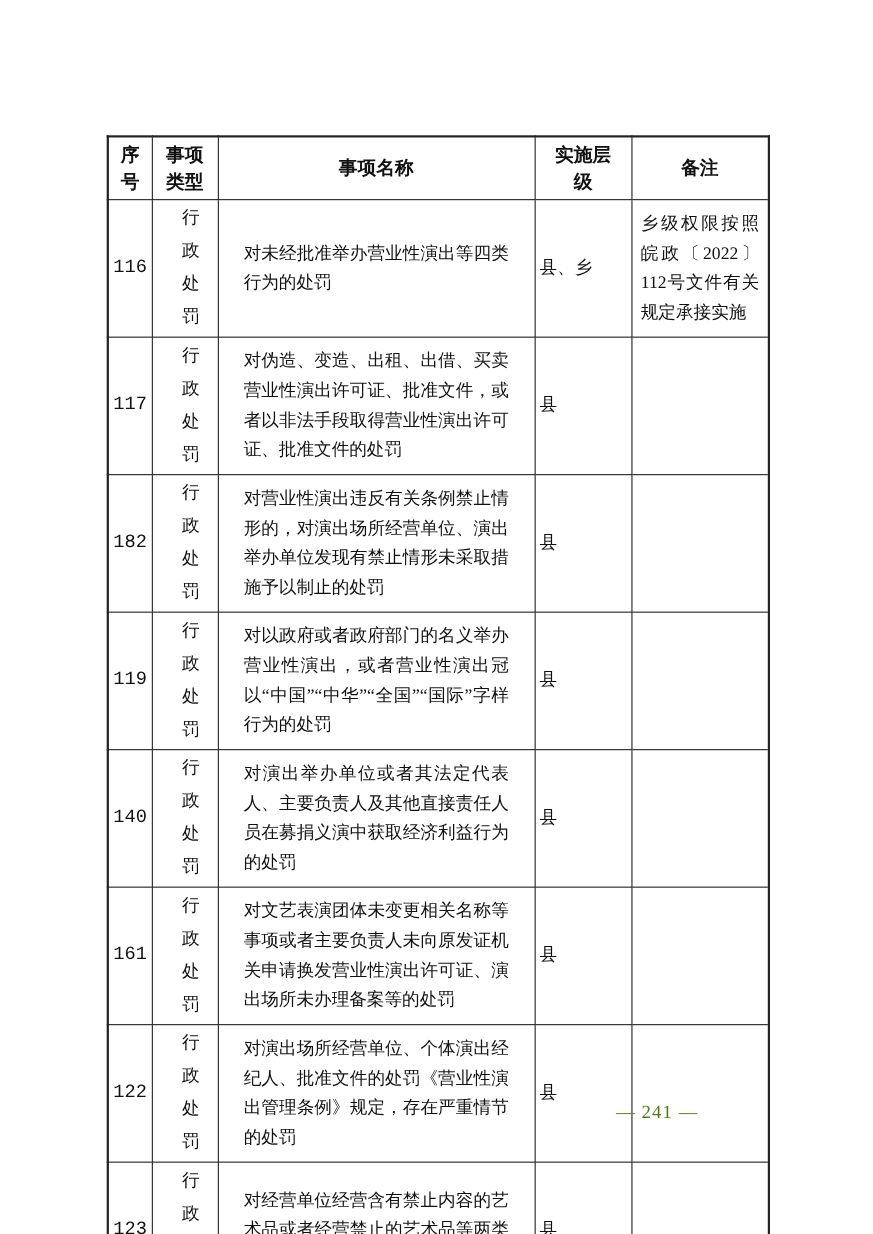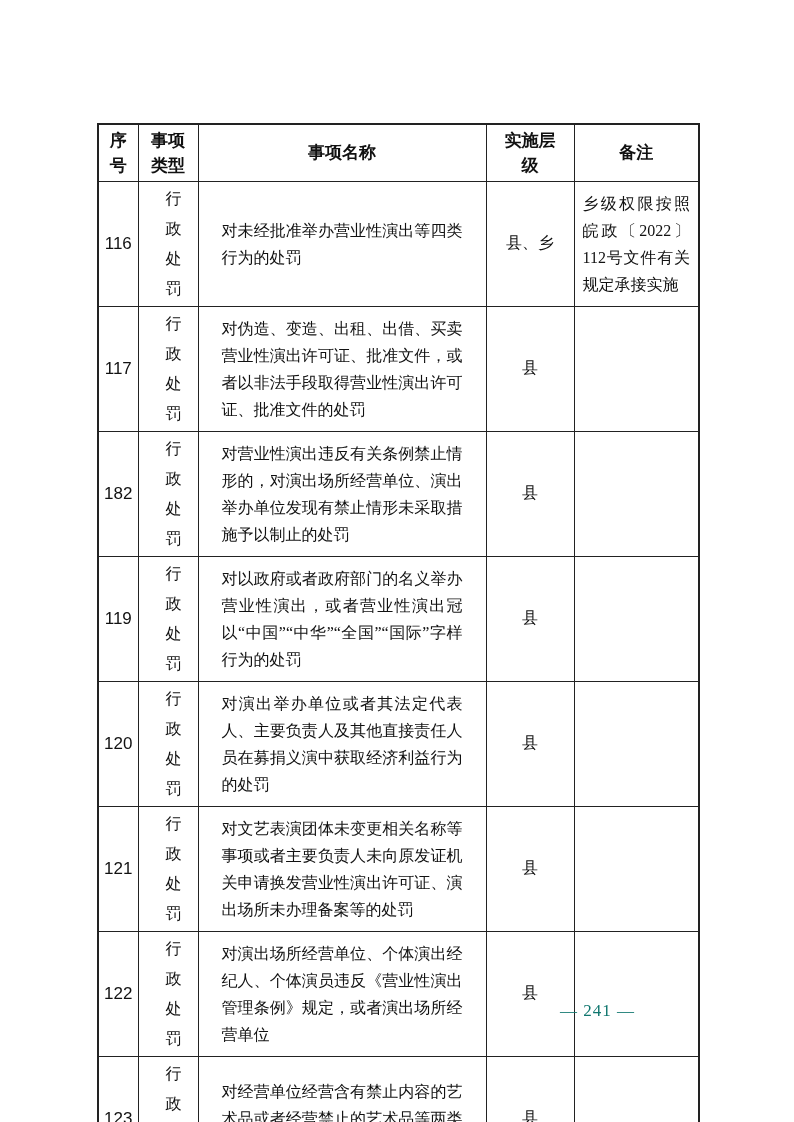--- a/index.html
+++ b/index.html
@@ -48,35 +48,34 @@
     text-align: center;
     padding: 2px 10px;
   }
   th.h-no   { padding: 2px 10px; }
   th.h-type { padding: 2px 12px; }
 
   td { font-size: 16px; }
   td.c-no {
     text-align: center;
     font-size: 17px;
-    font-family: Liberation Sans, sans-serif;
+    font-family: Liberation Mono, monospace;
   }
   td.c-type {
     text-align: center;
     padding: 2px 27px;
     line-height: 30px;
   }
   td.c-name {
     text-align: justify;
     text-justify: inter-ideograph;
     padding: 5px 23px;
     line-height: 27px;
   }
   td.c-level {
-    text-align: center;
     padding: 2px 4px;
   }
   td.c-note {
     text-align: justify;
     text-justify: inter-ideograph;
     padding: 5px 8px;
     line-height: 27px;
   }
   
   tbody tr:nth-child(1) { height: 110px; }
@@ -87,21 +86,21 @@
   tbody tr:nth-child(6) { height: 110px; }
   tbody tr:nth-child(7) { height: 90px; }
   tbody tr:nth-child(8) { height: 87px; }
 
   .page-number {
     position: absolute;
     top: 1001px;
     right: 121px;
     font-family: "Liberation Serif", serif;
     font-size: 17px;
-    color: #0f766e;
+    color: #4d7c0f;
     letter-spacing: 1px;
     white-space: pre;
   }
 </style>
 </head>
 <body>
 
 <div class="page">
 
   <table class="items">
@@ -144,37 +143,37 @@
         <td class="c-note"></td>
       </tr>
       <tr>
         <td class="c-no">119</td>
         <td class="c-type">行政处罚</td>
         <td class="c-name">对以政府或者政府部门的名义举办营业性演出，或者营业性演出冠以“中国”“中华”“全国”“国际”字样行为的处罚</td>
         <td class="c-level">县</td>
         <td class="c-note"></td>
       </tr>
       <tr>
-        <td class="c-no">120</td>
+        <td class="c-no">140</td>
         <td class="c-type">行政处罚</td>
         <td class="c-name">对演出举办单位或者其法定代表人、主要负责人及其他直接责任人员在募捐义演中获取经济利益行为的处罚</td>
         <td class="c-level">县</td>
         <td class="c-note"></td>
       </tr>
       <tr>
-        <td class="c-no">121</td>
+        <td class="c-no">161</td>
         <td class="c-type">行政处罚</td>
         <td class="c-name">对文艺表演团体未变更相关名称等事项或者主要负责人未向原发证机关申请换发营业性演出许可证、演出场所未办理备案等的处罚</td>
         <td class="c-level">县</td>
         <td class="c-note"></td>
       </tr>
       <tr>
         <td class="c-no">122</td>
         <td class="c-type">行政处罚</td>
-        <td class="c-name">对演出场所经营单位、个体演出经纪人、个体演员违反《营业性演出管理条例》规定，或者演出场所经营单位</td>
+        <td class="c-name">对演出场所经营单位、个体演出经纪人、批准文件的处罚《营业性演出管理条例》规定，存在严重情节的处罚</td>
         <td class="c-level">县</td>
         <td class="c-note"></td>
       </tr>
       <tr>
         <td class="c-no">123</td>
         <td class="c-type">行政处罚</td>
         <td class="c-name">对经营单位经营含有禁止内容的艺术品或者经营禁止的艺术品等两类行为的处罚</td>
         <td class="c-level">县</td>
         <td class="c-note"></td>
       </tr>

